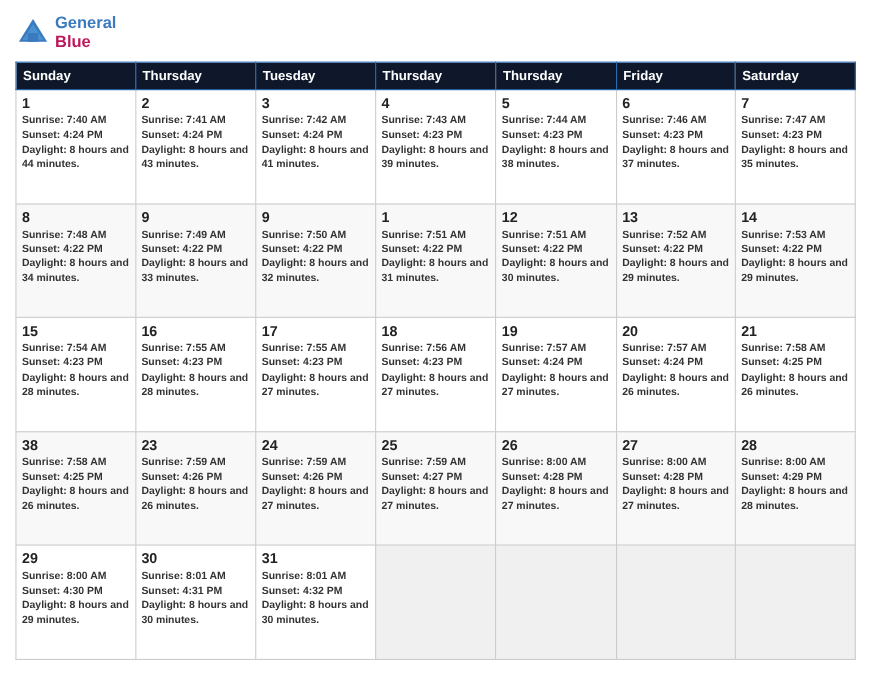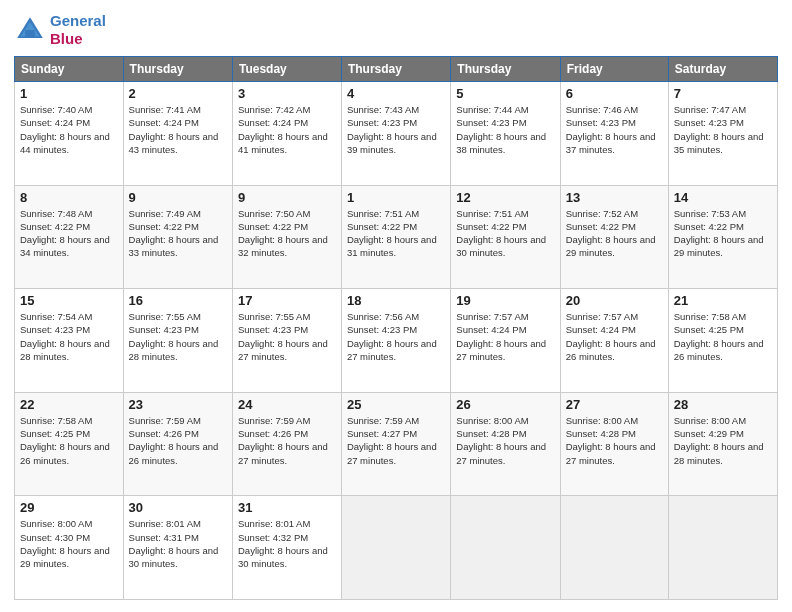--- a/index.html
+++ b/index.html
@@ -53,21 +53,21 @@
       font-size: 14px;
       color: #555;
     }
     .calendar {
       flex: 1;
       border-collapse: collapse;
       width: 100%;
       font-size: 10px;
     }
     .calendar th {
-      background-color: #737373;
+      background-color: #0f172a;
       color: #fff;
       text-align: left;
       padding: 5px 6px;
       font-size: 12px;
       font-weight: bold;
       border: 1px solid #2a6aaf;
     }
     .calendar td {
       border: 1px solid #ccc;
       padding: 4px 5px;
@@ -81,20 +81,21 @@
       font-size: 13px;
       font-weight: bold;
       color: #222;
       display: block;
       margin-bottom: 2px;
     }
     .day-info {
       color: #333;
       font-size: 9.5px;
       line-height: 1.4;
+      font-weight: bold;
     }
     tr:nth-child(even) td:not(.empty) {
       background: #f8f8f8;
     }
     tr:nth-child(odd) td:not(.empty) {
       background: #fff;
     }
   </style>
 </head>
 <body>
@@ -216,21 +217,21 @@
             <span class="day-num">20</span>
             <div class="day-info">Sunrise: 7:57 AM<br>Sunset: 4:24 PM<br>Daylight: 8 hours and 26 minutes.</div>
           </td>
           <td>
             <span class="day-num">21</span>
             <div class="day-info">Sunrise: 7:58 AM<br>Sunset: 4:25 PM<br>Daylight: 8 hours and 26 minutes.</div>
           </td>
         </tr>
         <tr>
           <td>
-            <span class="day-num">22</span>
+            <span class="day-num">38</span>
             <div class="day-info">Sunrise: 7:58 AM<br>Sunset: 4:25 PM<br>Daylight: 8 hours and 26 minutes.</div>
           </td>
           <td>
             <span class="day-num">23</span>
             <div class="day-info">Sunrise: 7:59 AM<br>Sunset: 4:26 PM<br>Daylight: 8 hours and 26 minutes.</div>
           </td>
           <td>
             <span class="day-num">24</span>
             <div class="day-info">Sunrise: 7:59 AM<br>Sunset: 4:26 PM<br>Daylight: 8 hours and 27 minutes.</div>
           </td>

